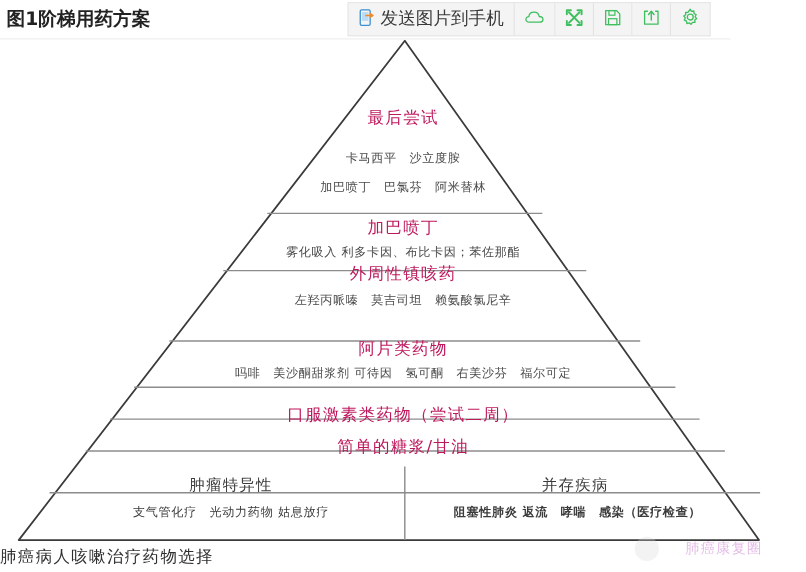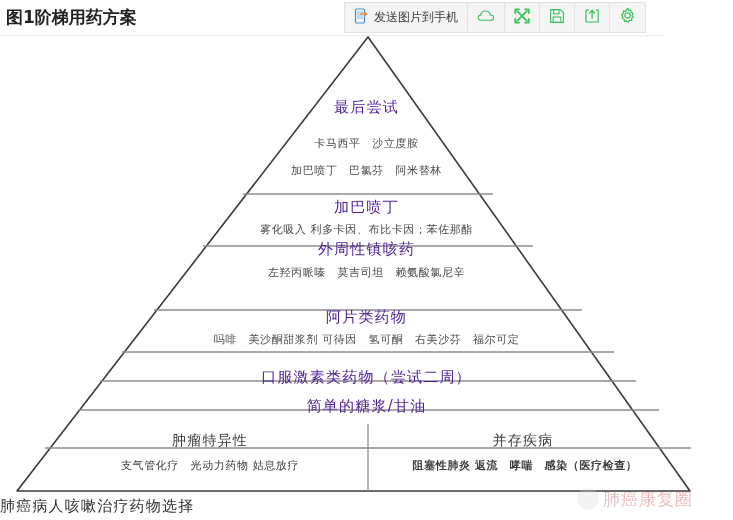--- a/index.html
+++ b/index.html
@@ -53,21 +53,21 @@
     align-items: center;
     justify-content: center;
     padding: 0 9px;
     border-right: 1px solid #e2e2e2;
     box-sizing: border-box;
     cursor: pointer;
     background: #f4f4f4;
   }
   .tb-cell:last-child { border-right: none; }
   .tb-label {
-    font-size: 12px;
+    font-size: 16px;
     color: #3a3a3a;
     margin-left: 5px;
     white-space: nowrap;
     font-family: "DejaVu Sans", "Liberation Sans", sans-serif;
     text-align: right;
   }
   .tb-icon { display: block; }
 
   
   #stage {
@@ -92,21 +92,21 @@
     color: #3b3b3b;
     font-family: "DejaVu Sans", "Liberation Sans", sans-serif;
     white-space: nowrap;
     left: 0;
     width: 733px;
     pointer-events: none;
   }
   .tier-head {
     font-size: 15px;
     letter-spacing: 1.2px;
-    color: #4c1d95;
+    color: #be185d;
   }
   .tier-sub {
     font-size: 11px;
     letter-spacing: 0.6px;
     color: #4a4a4a;
   }
   .half-text {
     position: absolute;
     text-align: center;
     color: #3b3b3b;
@@ -146,24 +146,25 @@
   }
   #wm-logo {
     width: 22px;
     height: 22px;
     border-radius: 50%;
     background: #d8d8d8;
     margin-right: 4px;
     flex: 0 0 auto;
   }
   #wm-text {
-    font-size: 17px;
-    color: #b91c1c;
+    font-size: 13px;
+    color: #a21caf;
     letter-spacing: 1px;
     white-space: nowrap;
+    margin-left: 20px;
   }
 </style>
 </head>
 <body>
 
 <div id="header">
 
   <div id="page-title">图1阶梯用药方案</div>
 
   <div id="toolbar">

